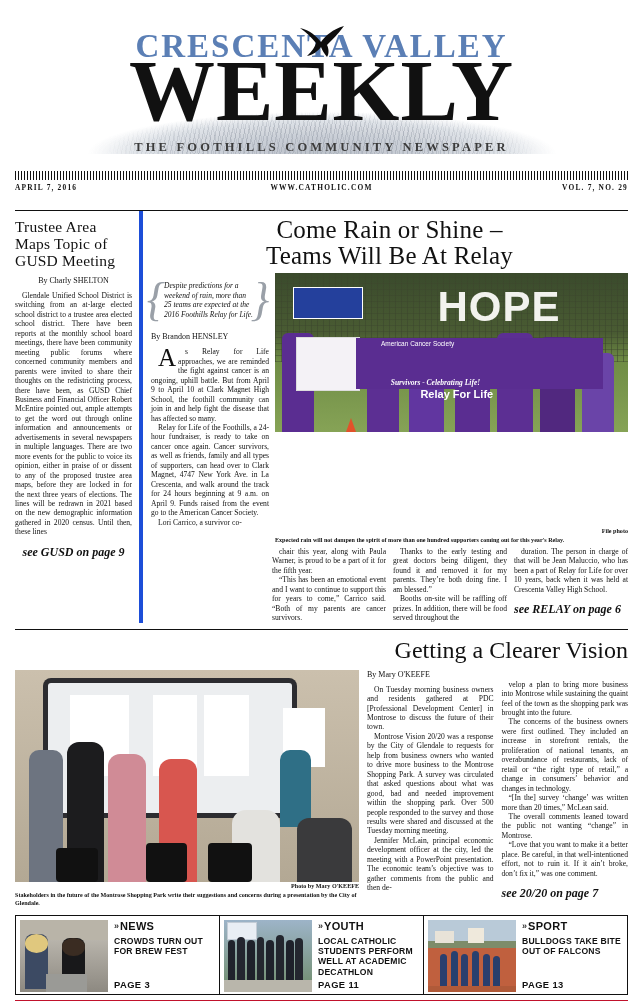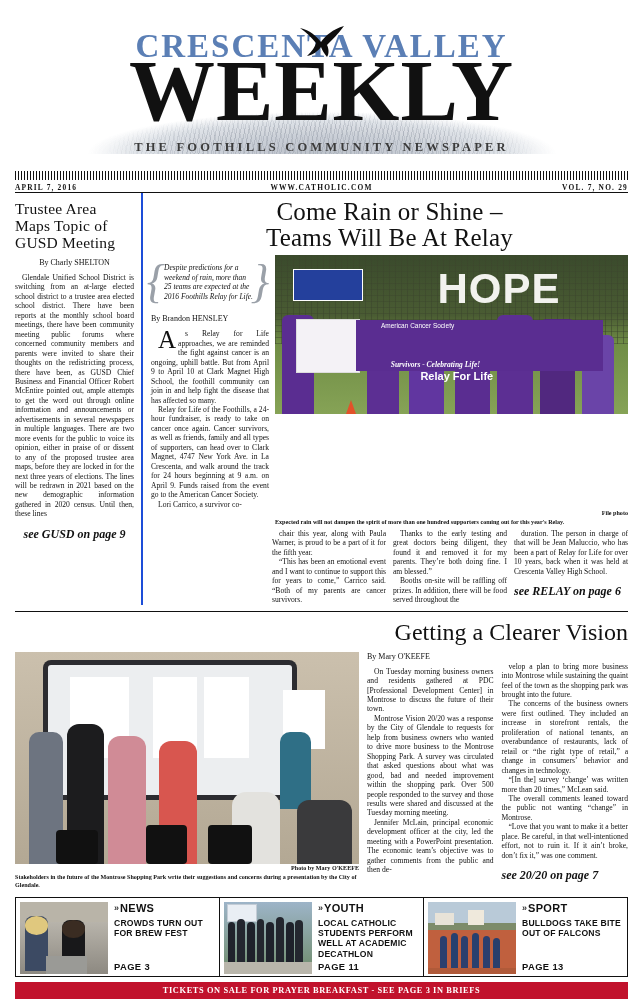--- a/index.html
+++ b/index.html
@@ -80,31 +80,31 @@
     height: 9px;
     background: repeating-linear-gradient(90deg, #111 0 1px, #fff 1px 3px);
   }
   .dateline {
     margin: 3px 15px 0 15px;
     display: flex; align-items: center;
     font-family: "Liberation Serif", serif;
     font-weight: bold;
     font-size: 7.4px;
     letter-spacing: 1.2px;
-    padding-bottom: 0;
+    padding-bottom: 18px;
     border-bottom: 1.5px solid #111;
   }
   .dl-left { width: 130px; }
   .dl-mid { flex: 1; text-align: center; }
   .dl-right { width: 130px; text-align: right; }
 
   
   .body-wrap { margin: 0 15px; display: flex; }
   .col-left {
-    width: 128px; padding-right: 7px; border-right: 2px solid #1d4ed8;
+    width: 128px; padding-right: 7px; border-right: 4px solid #1d4ed8;
   }
   .col-right { flex: 1; padding-left: 8px; }
 
   .lead-hed {
     font-family: "Liberation Serif", serif;
     font-size: 15.5px;
     line-height: 17px;
     font-weight: normal;
     margin: 7px 0 0 0;
     letter-spacing: .2px;

